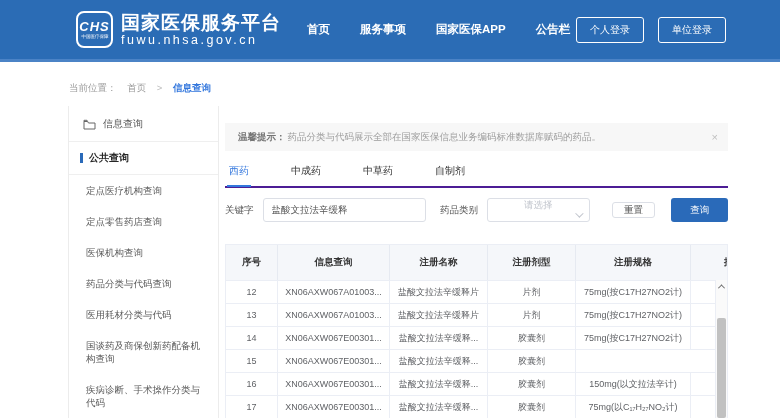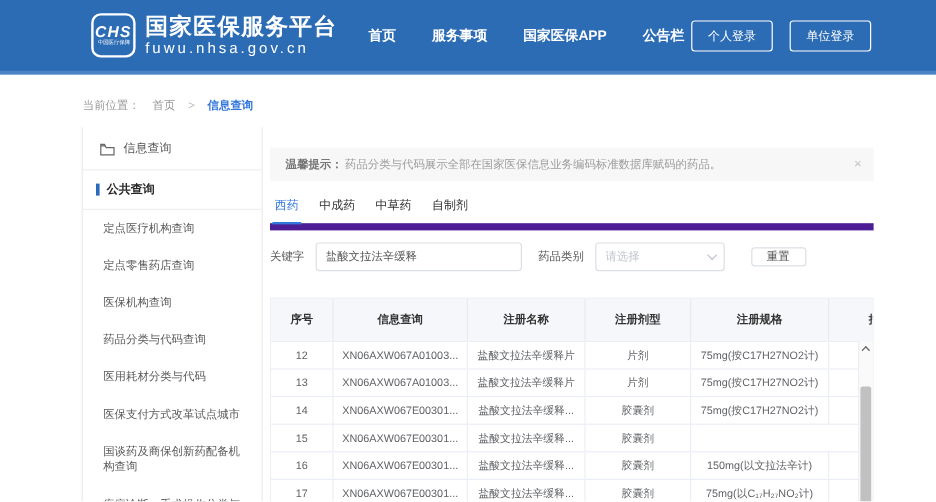--- a/index.html
+++ b/index.html
@@ -45,31 +45,31 @@
     line-height:13px; cursor:pointer; }
 
   
   .main { position:absolute; left:225px; top:123px; width:503px; }
   .notice { height:28px; background:#f7f7f7; display:flex; align-items:center;
     padding:0 10px 0 13px; font-size:9.5px; }
   .notice-label { color:#757575; font-weight:bold; }
   .notice-text { color:#9d9d9d; margin-left:2px; }
   .notice-close { margin-left:auto; color:#bfbfbf; font-size:11px; cursor:pointer; }
 
-  .tabs { margin-top:8px; display:flex; gap:13px; border-bottom:6px solid #4c1d95; padding-left:2px; }
+  .tabs { margin-top:8px; display:flex; gap:38px; border-bottom:2px solid #4c1d95; padding-left:2px; }
   .tab { font-size:10px; color:#333; padding:5px 2px 7px; cursor:pointer; }
   .tab.active { color:#3377dd; border-bottom:2px solid #3377dd; margin-bottom:-1px; }
 
   .form { margin-top:10px; display:flex; align-items:center; font-size:9.5px; color:#555; }
   .form label { flex:0 0 auto; }
   .kw-input { margin-left:9px; width:172px; height:24px; border:1px solid #dcdfe6; border-radius:3px;
     font-size:9.5px; color:#555; padding:4px 8px; font-family:inherit; }
   .cat-label { margin-left:14px; }
   .select { margin-left:9px; width:108px; height:24px; border:1px solid #dcdfe6; border-radius:3px;
-    background:#fff; display:flex; align-items:center; padding:0 8px; cursor:pointer; }
+    background:#fff; display:flex; align-items:center; padding:0 8px; cursor:pointer;flex-direction:column; }
   .select .ph { color:#c0c4cc; }
   .select .chev { margin-left:auto; width:6px; height:6px; border-right:1px solid #c0c4cc;
     border-bottom:1px solid #c0c4cc; transform:rotate(45deg) translateY(-2px); }
   .btn-reset { margin-left:22px; width:46px; height:16px; background:#fff; border:1px solid #dcdfe6;
     border-radius:3px; font-size:9.5px; color:#555; cursor:pointer; font-family:inherit; }
   .btn-search { margin-left:16px; width:60px; height:24px; background:#2a6ab9; border:none;
     border-radius:3px; font-size:9.5px; color:#fff; cursor:pointer; font-family:inherit; }
 
   
   .table { margin-top:22px; width:503px; border:1px solid #ebeef5; }
@@ -136,21 +136,20 @@
     <div class="side-section">
       <i class="bar"></i>
       <span>公共查询</span>
     </div>
     <ul class="side-list">
       <li>定点医疗机构查询</li>
       <li>定点零售药店查询</li>
       <li>医保机构查询</li>
       <li>药品分类与代码查询</li>
       <li>医用耗材分类与代码</li>
-      <li>医保支付方式改革试点城市</li>
       <li>国谈药及商保创新药配备机构查询</li>
       <li>疾病诊断、手术操作分类与代码</li>
     </ul>
   </aside>
 
   <main class="main">
 
     <div class="notice">
       <span class="notice-label">温馨提示：</span>
       <span class="notice-text">药品分类与代码展示全部在国家医保信息业务编码标准数据库赋码的药品。</span>
@@ -166,20 +165,21 @@
 
     <div class="form">
       <label>关键字</label>
       <input class="kw-input" value="盐酸文拉法辛缓释" style="">
       <label class="cat-label">药品类别</label>
       <div class="select">
         <span class="ph">请选择</span>
         <span class="chev"></span>
       </div>
       <button class="btn-reset">重置</button>
+      <button class="btn-search">查询</button>
     </div>
 
     <div class="table">
       <div class="thead">
         <div class="th c0">序号</div>
         <div class="th c1">信息查询</div>
         <div class="th c2">注册名称</div>
         <div class="th c3">注册剂型</div>
         <div class="th c4">注册规格</div>
         <div class="th c5">批准文号</div>

